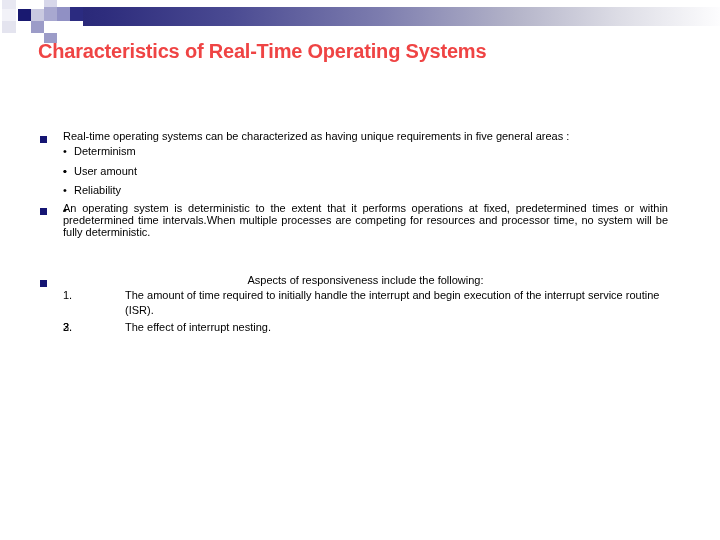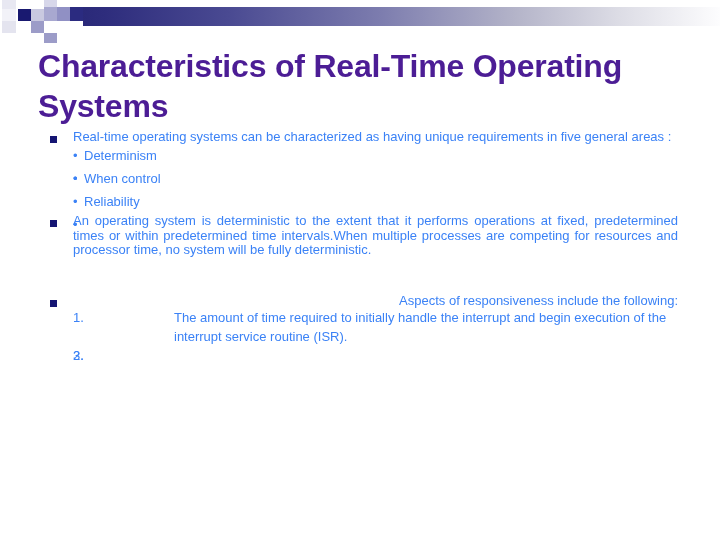--- a/index.html
+++ b/index.html
@@ -41,35 +41,35 @@
   .deco-sq {
     position: absolute;
   }
 
   
   #slide-title {
     position: absolute;
     left: 38px;
     top: 26px;
     width: 650px;
-    font-size: 32px;
+    font-size: 20px;
     font-weight: bold;
     line-height: 1.24;
-    color: #4c1d95;
+    color: #ef4444;
     letter-spacing: -0.2px;
   }
 
   
   #slide-body {
     position: absolute;
-    left: 48px;
+    left: 38px;
     top: 130px;
     width: 630px;
-    color: #3b82f6;
-    font-size: 13px;
+    color: #000000;
+    font-size: 11px;
     line-height: 1.115;
   }
 
   .bullet-block {
     position: relative;
     padding-left: 25px;
     margin-bottom: 1px;
   }
   .bullet-marker {
     position: absolute;
@@ -78,21 +78,21 @@
     width: 7px;
     height: 7px;
     background: #151573;
   }
   .bullet-text {
     display: block;
     text-align: justify;
     text-justify: inter-word;
   }
   .bullet-text.nojust {
-    text-align: right;
+    text-align: center;
     margin-top: 36px;
   }
 
   .sub-list {
     margin: 0;
     padding: 0;
     list-style: none;
   }
   .sub-list li {
     padding-left: 11px;
@@ -117,21 +117,20 @@
     margin-top: 1px;
   }
   .num-label {
     position: absolute;
     left: 0;
     top: 0;
     width: 40px;
   }
   .num-text {
     display: block;
-    margin-left: 39px;
   }
 </style>
 </head>
 <body>
 
 <div id="slide-header">
   <div id="header-gradient-bar"></div>
   <div id="deco-squares">
       <div class="deco-sq" style="left: 18px; top: 9px; width: 13px; height: 12px; background: rgb(25, 25, 112);"></div>
       <div class="deco-sq" style="left: 2px; top: 0px; width: 14px; height: 9px; background: rgb(232, 232, 242);"></div>
@@ -158,21 +157,21 @@
 <h1 id="slide-title">Characteristics of Real-Time Operating Systems</h1>
 
 <div id="slide-body">
 
   <div class="bullet-block">
     <span class="bullet-marker" style="background: rgb(21, 21, 115);"></span>
     <span class="bullet-text">Real-time operating systems can be characterized as having unique requirements in five general areas :</span>
     <ul class="sub-list" id="sub-list-1">
         <li><span class="sub-dot">•</span><span>Determinism</span></li>
         <li><span class="sub-dot">•</span></li>
-        <li><span class="sub-dot">•</span><span>When control</span></li>
+        <li><span class="sub-dot">•</span><span>User amount</span></li>
         <li><span class="sub-dot">•</span><span>Reliability</span></li>
         <li><span class="sub-dot">•</span></li>
       </ul>
   </div>
 
   <div class="bullet-block">
     <span class="bullet-marker" style="background: rgb(21, 21, 115);"></span>
     <span class="bullet-text">An operating system is deterministic to the extent that it performs operations at fixed, predetermined times or within predetermined time intervals.When multiple processes are competing for resources and processor time, no system will be fully deterministic.</span>
   </div>
 
@@ -182,17 +181,18 @@
     <ol class="num-list" id="num-list-3">
         <li class="num-item">
           <span class="num-label">1.</span>
           <span class="num-text">The amount of time required to initially handle the interrupt and begin execution of the interrupt service routine (ISR).</span>
         </li>
         <li class="num-item">
           <span class="num-label">2.</span>
         </li>
         <li class="num-item">
           <span class="num-label">3.</span>
+          <span class="num-text">The effect of interrupt nesting.</span>
         </li>
       </ol>
   </div>
 
 </div>
 
 </body></html>

